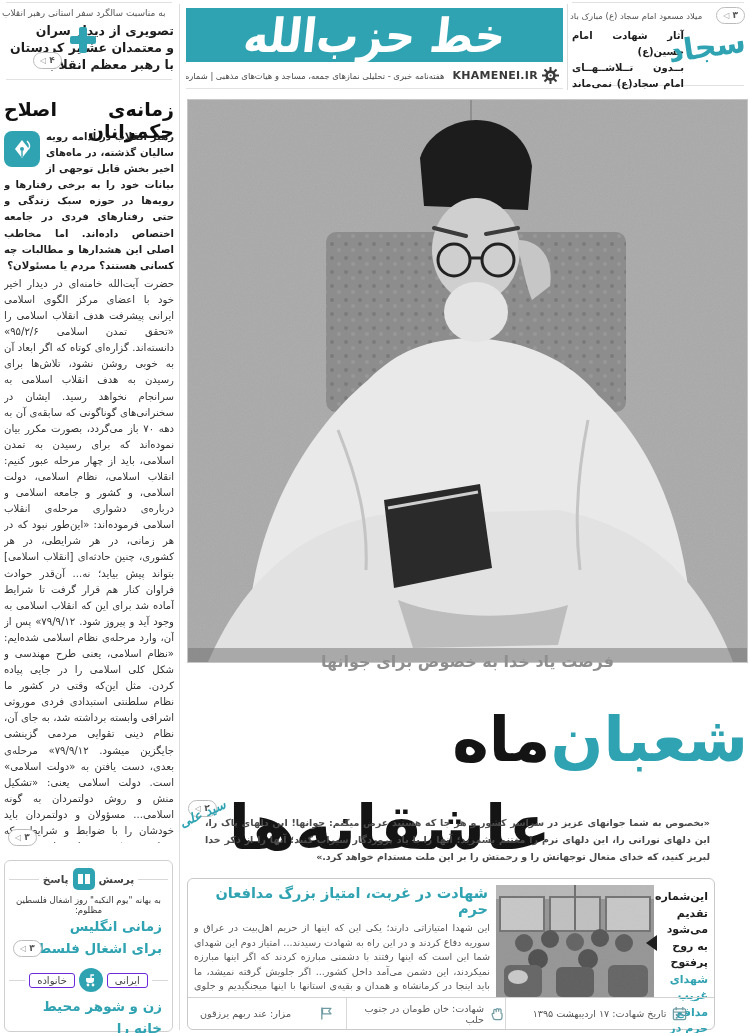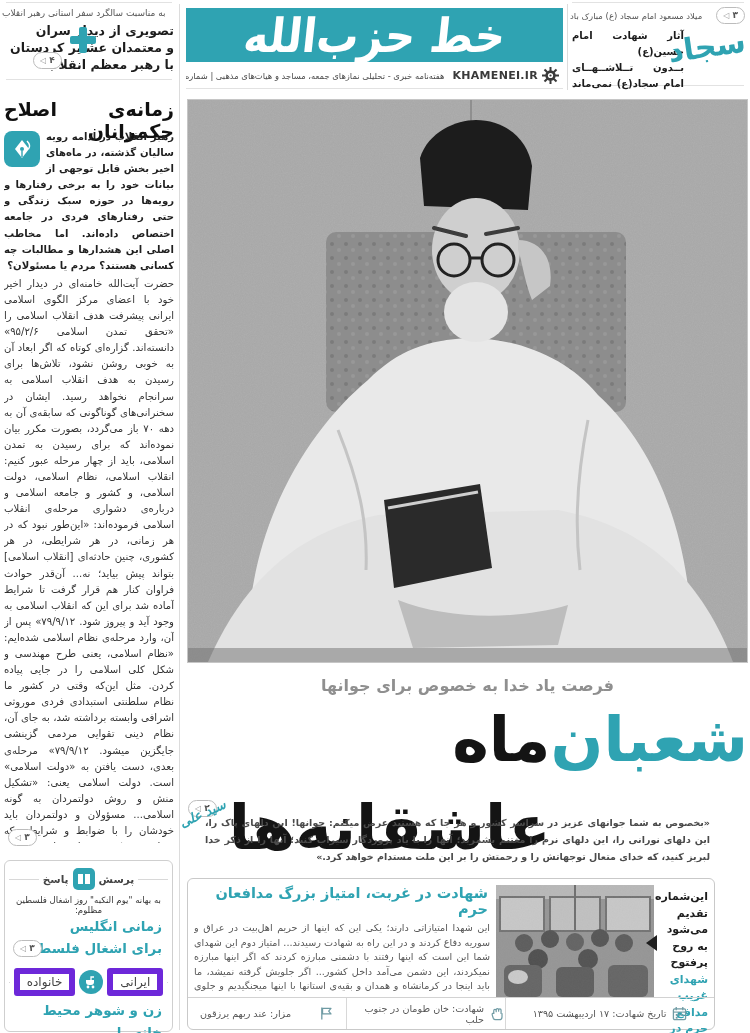--- a/index.html
+++ b/index.html
@@ -31,29 +31,29 @@
            line-height:16.1px;color:#333;text-align:justify;}
   #lc-body p{margin:0 0 2px 0;}
   #lc-body .lead{font-weight:700;color:#1f1f1f;}
   .pen-badge{float:left;width:36px;height:36px;border-radius:8px;background:#2fa3b2;
              margin:2px 6px 4px 0;display:flex;align-items:center;justify-content:center;}
   
   #promo{left:4px;top:860px;width:167px;height:170px;border:1px solid #cfcfcf;border-radius:6px;}
   .promo-head{display:flex;align-items:center;gap:4px;margin:7px 4px 0 4px;}
   .promo-head .ln{flex:1;height:1px;background:#d8d8d8;}
   .promo-head .w{font-size:10.5px;font-weight:700;color:#444;}
-  .chip{border:6px solid #6d28d9;border-radius:3px;padding:1px 7px;font-size:12px;color:#444;background:#fff;text-align:right;}
+  .chip{border:1px solid #6d28d9;border-radius:3px;padding:1px 7px;font-size:10px;color:#444;background:#fff;text-align:right;}
   .promo-title{color:#2fa3b2;font-size:13.5px;font-weight:900;text-align:right;padding:0 10px;line-height:22px;}
   .promo-intro{font-size:8.6px;color:#333;text-align:center;margin-top:5px;padding:0 4px;}
   .pline{position:relative;}
   .pline .pill{position:absolute;left:8px;top:3px;}
   
   #photo{left:187px;top:99px;width:561px;height:564px;border:1px solid #c6c6c6;box-sizing:border-box;background:#b0b0b0;}
   
-  #kicker{left:187px;top:676px;width:561px;text-align:center;font-size:16px;font-weight:700;color:#8f8f8f;}
+  #kicker{left:187px;top:652px;width:561px;text-align:center;font-size:16px;font-weight:700;color:#8f8f8f;}
   #headline{left:187px;top:696px;width:561px;height:92px;display:flex;justify-content:space-between;
             align-items:flex-start;}
   #headline .acc{color:#2fa3b2;font-size:62px;font-weight:900;line-height:88px;}
   #headline .mn{color:#141414;font-size:62px;font-weight:900;line-height:88px;}
   #quote{left:205px;top:814px;width:505px;font-size:9.5px;line-height:17px;color:#4a4a4a;
          font-weight:700;text-align:justify;}
   #sig{left:178px;top:806px;color:#2fa3b2;font-size:13px;font-weight:700;font-style:italic;
        transform:rotate(-24deg);white-space:nowrap;}
   
   #news{left:187px;top:878px;width:528px;height:152px;border:1px solid #c9c9c9;border-radius:6px;

